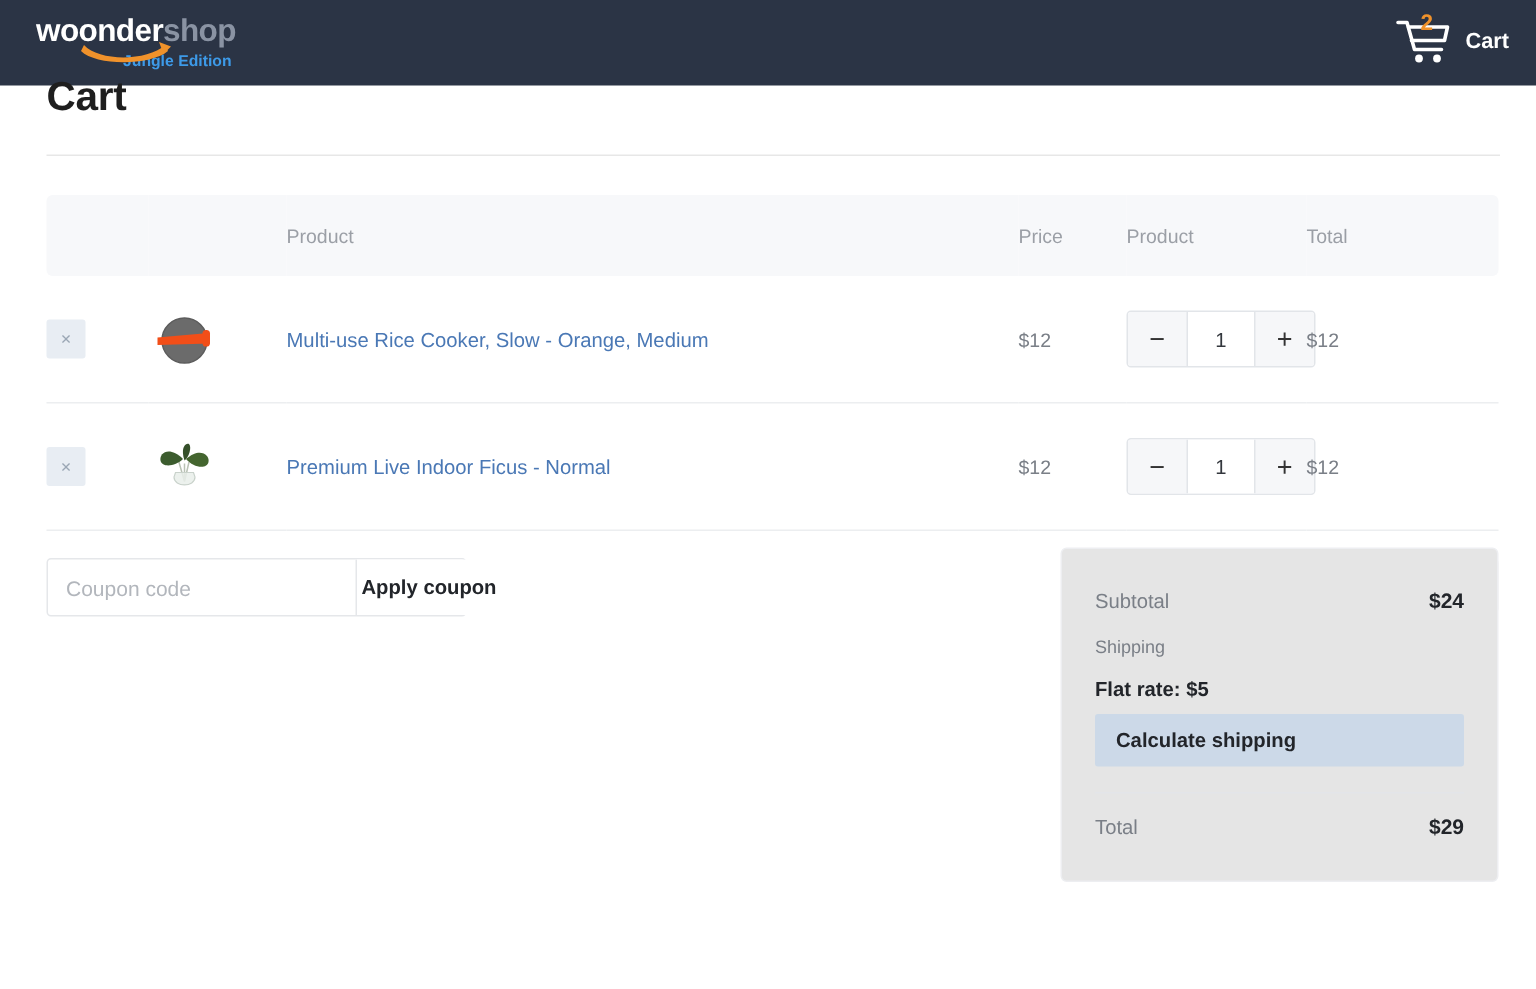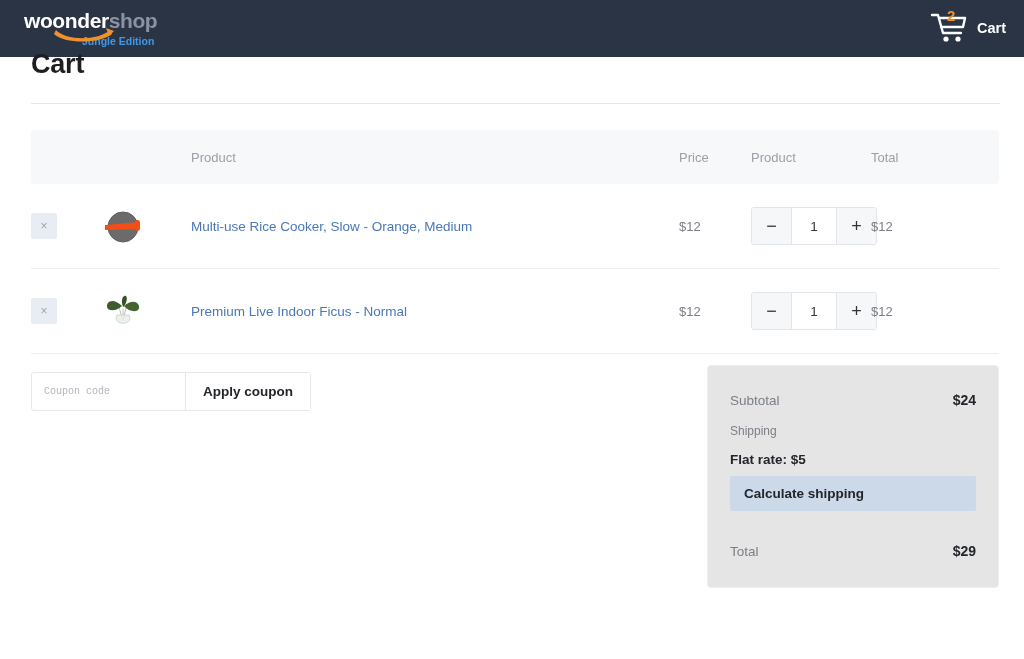--- a/index.html
+++ b/index.html
@@ -251,31 +251,31 @@
     border: 1px solid #e5e7ea;
     border-radius: 3px;
     background: #fff;
     width: 278px;
   }
   .coupon-input {
     flex: 1;
     border: 0;
     outline: none;
     padding: 0 12px;
-    font-size: 10px;
+    font-size: 14px;
     color: #8b5cf6;
-    font-family: Liberation Mono, monospace;
+    font-family: Liberation Sans, sans-serif;
     background: transparent;
   }
   .coupon-input::placeholder { color: #b2b6bc; }
   .apply-coupon-btn {
     border: 0;
     border-left: 1px solid #e5e7ea;
     background: #ffffff;
-    padding: 0 17px;
+    padding: 0 3px;
     font-size: 13.5px;
     font-weight: 700;
     color: #22252a;
     cursor: pointer;
     font-family: "Liberation Sans", sans-serif;
     white-space: nowrap;
   }
   .update-cart-btn {
     position: absolute;
     right: 0;

